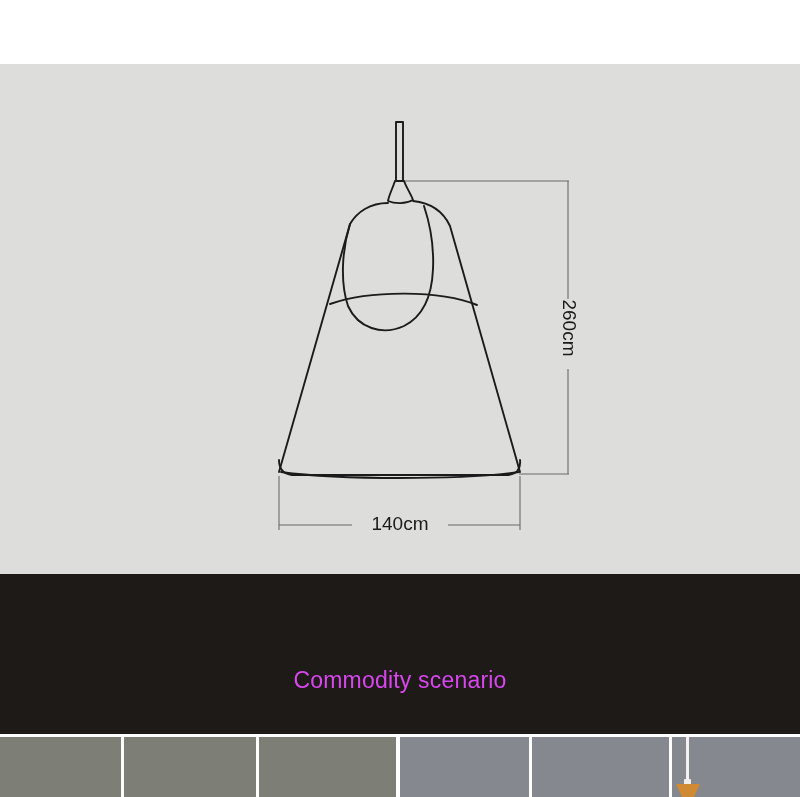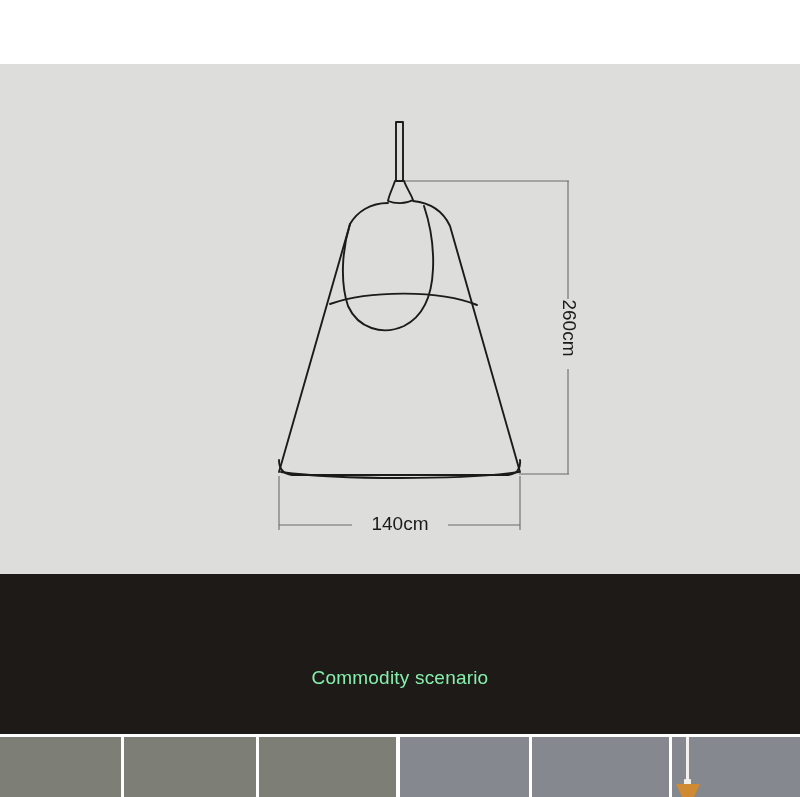--- a/index.html
+++ b/index.html
@@ -49,22 +49,22 @@
     left: 0; top: 574px;
     width: 800px; height: 160px;
     background: #1d1a17;
   }
   .caption-text {
     position: absolute;
     left: 0;
     top: 93px;
     width: 800px;
     text-align: center;
-    color: #86efac;
-    font-size: 19px;
+    color: #d946ef;
+    font-size: 23px;
     font-family: "Liberation Sans", sans-serif;
     letter-spacing: 0.2px;
     white-space: nowrap;
   }
 
   
   .thumb-strip {
     position: absolute;
     left: 0; top: 734px;
     width: 800px; height: 63px;

